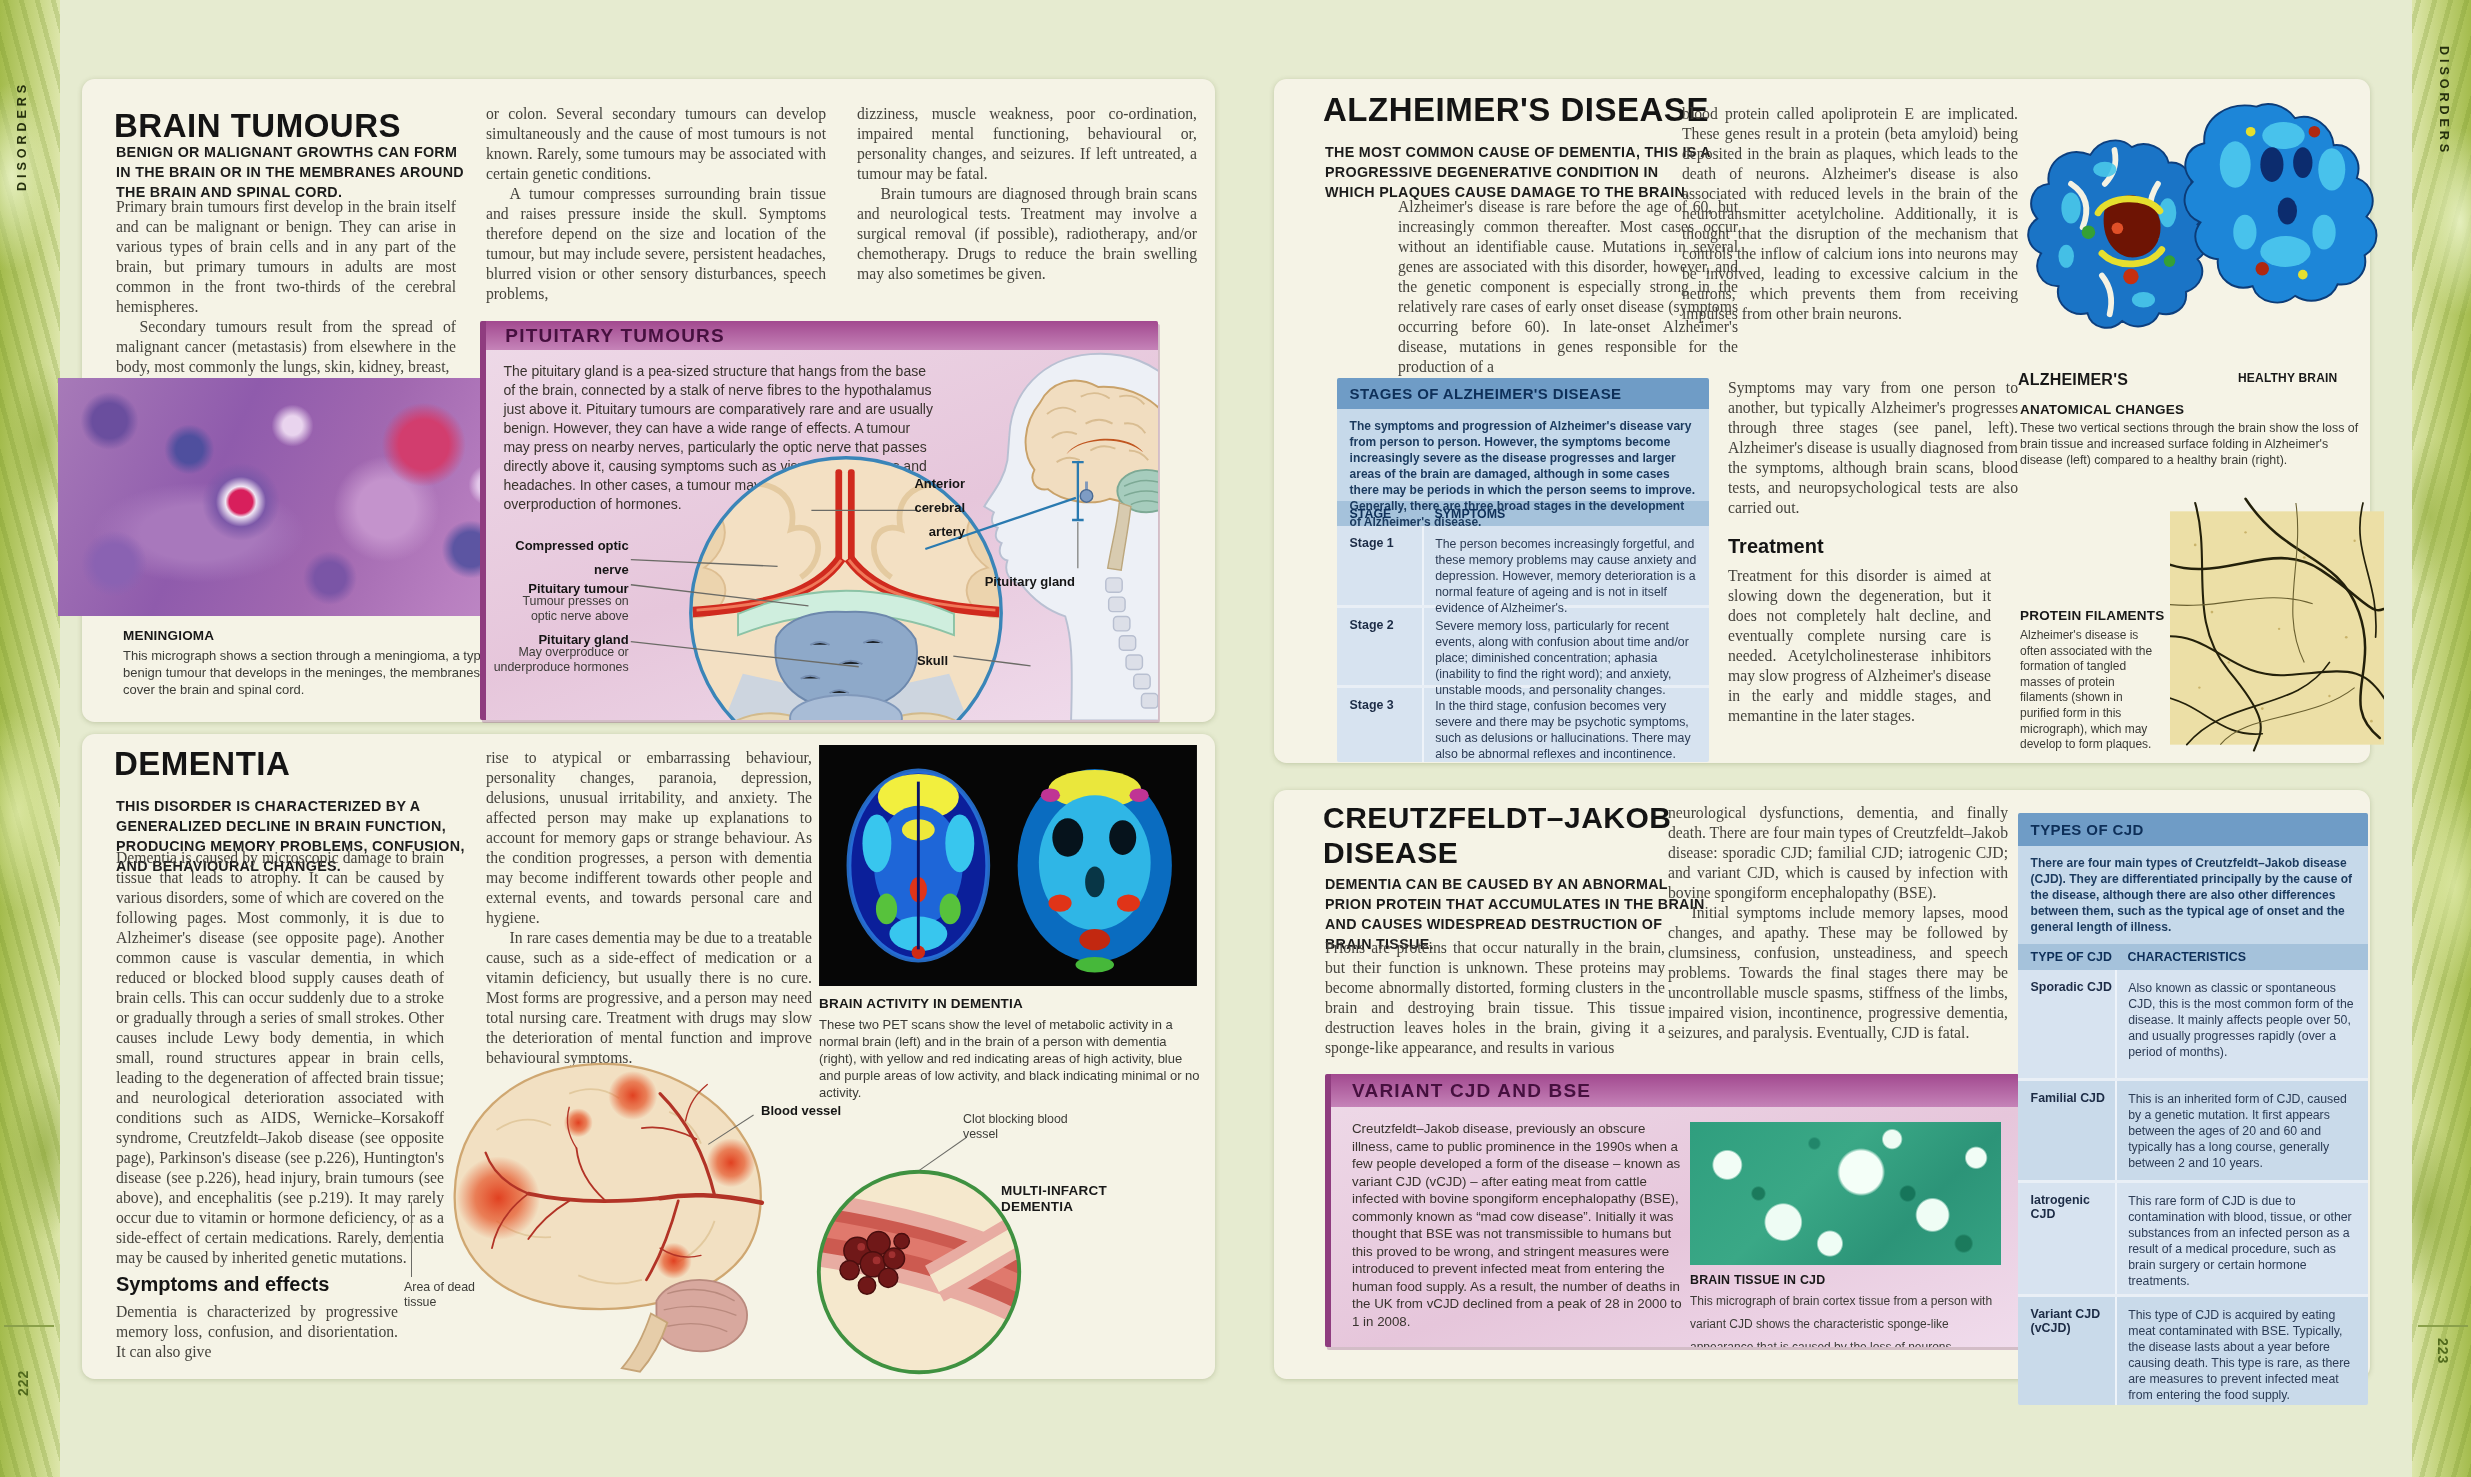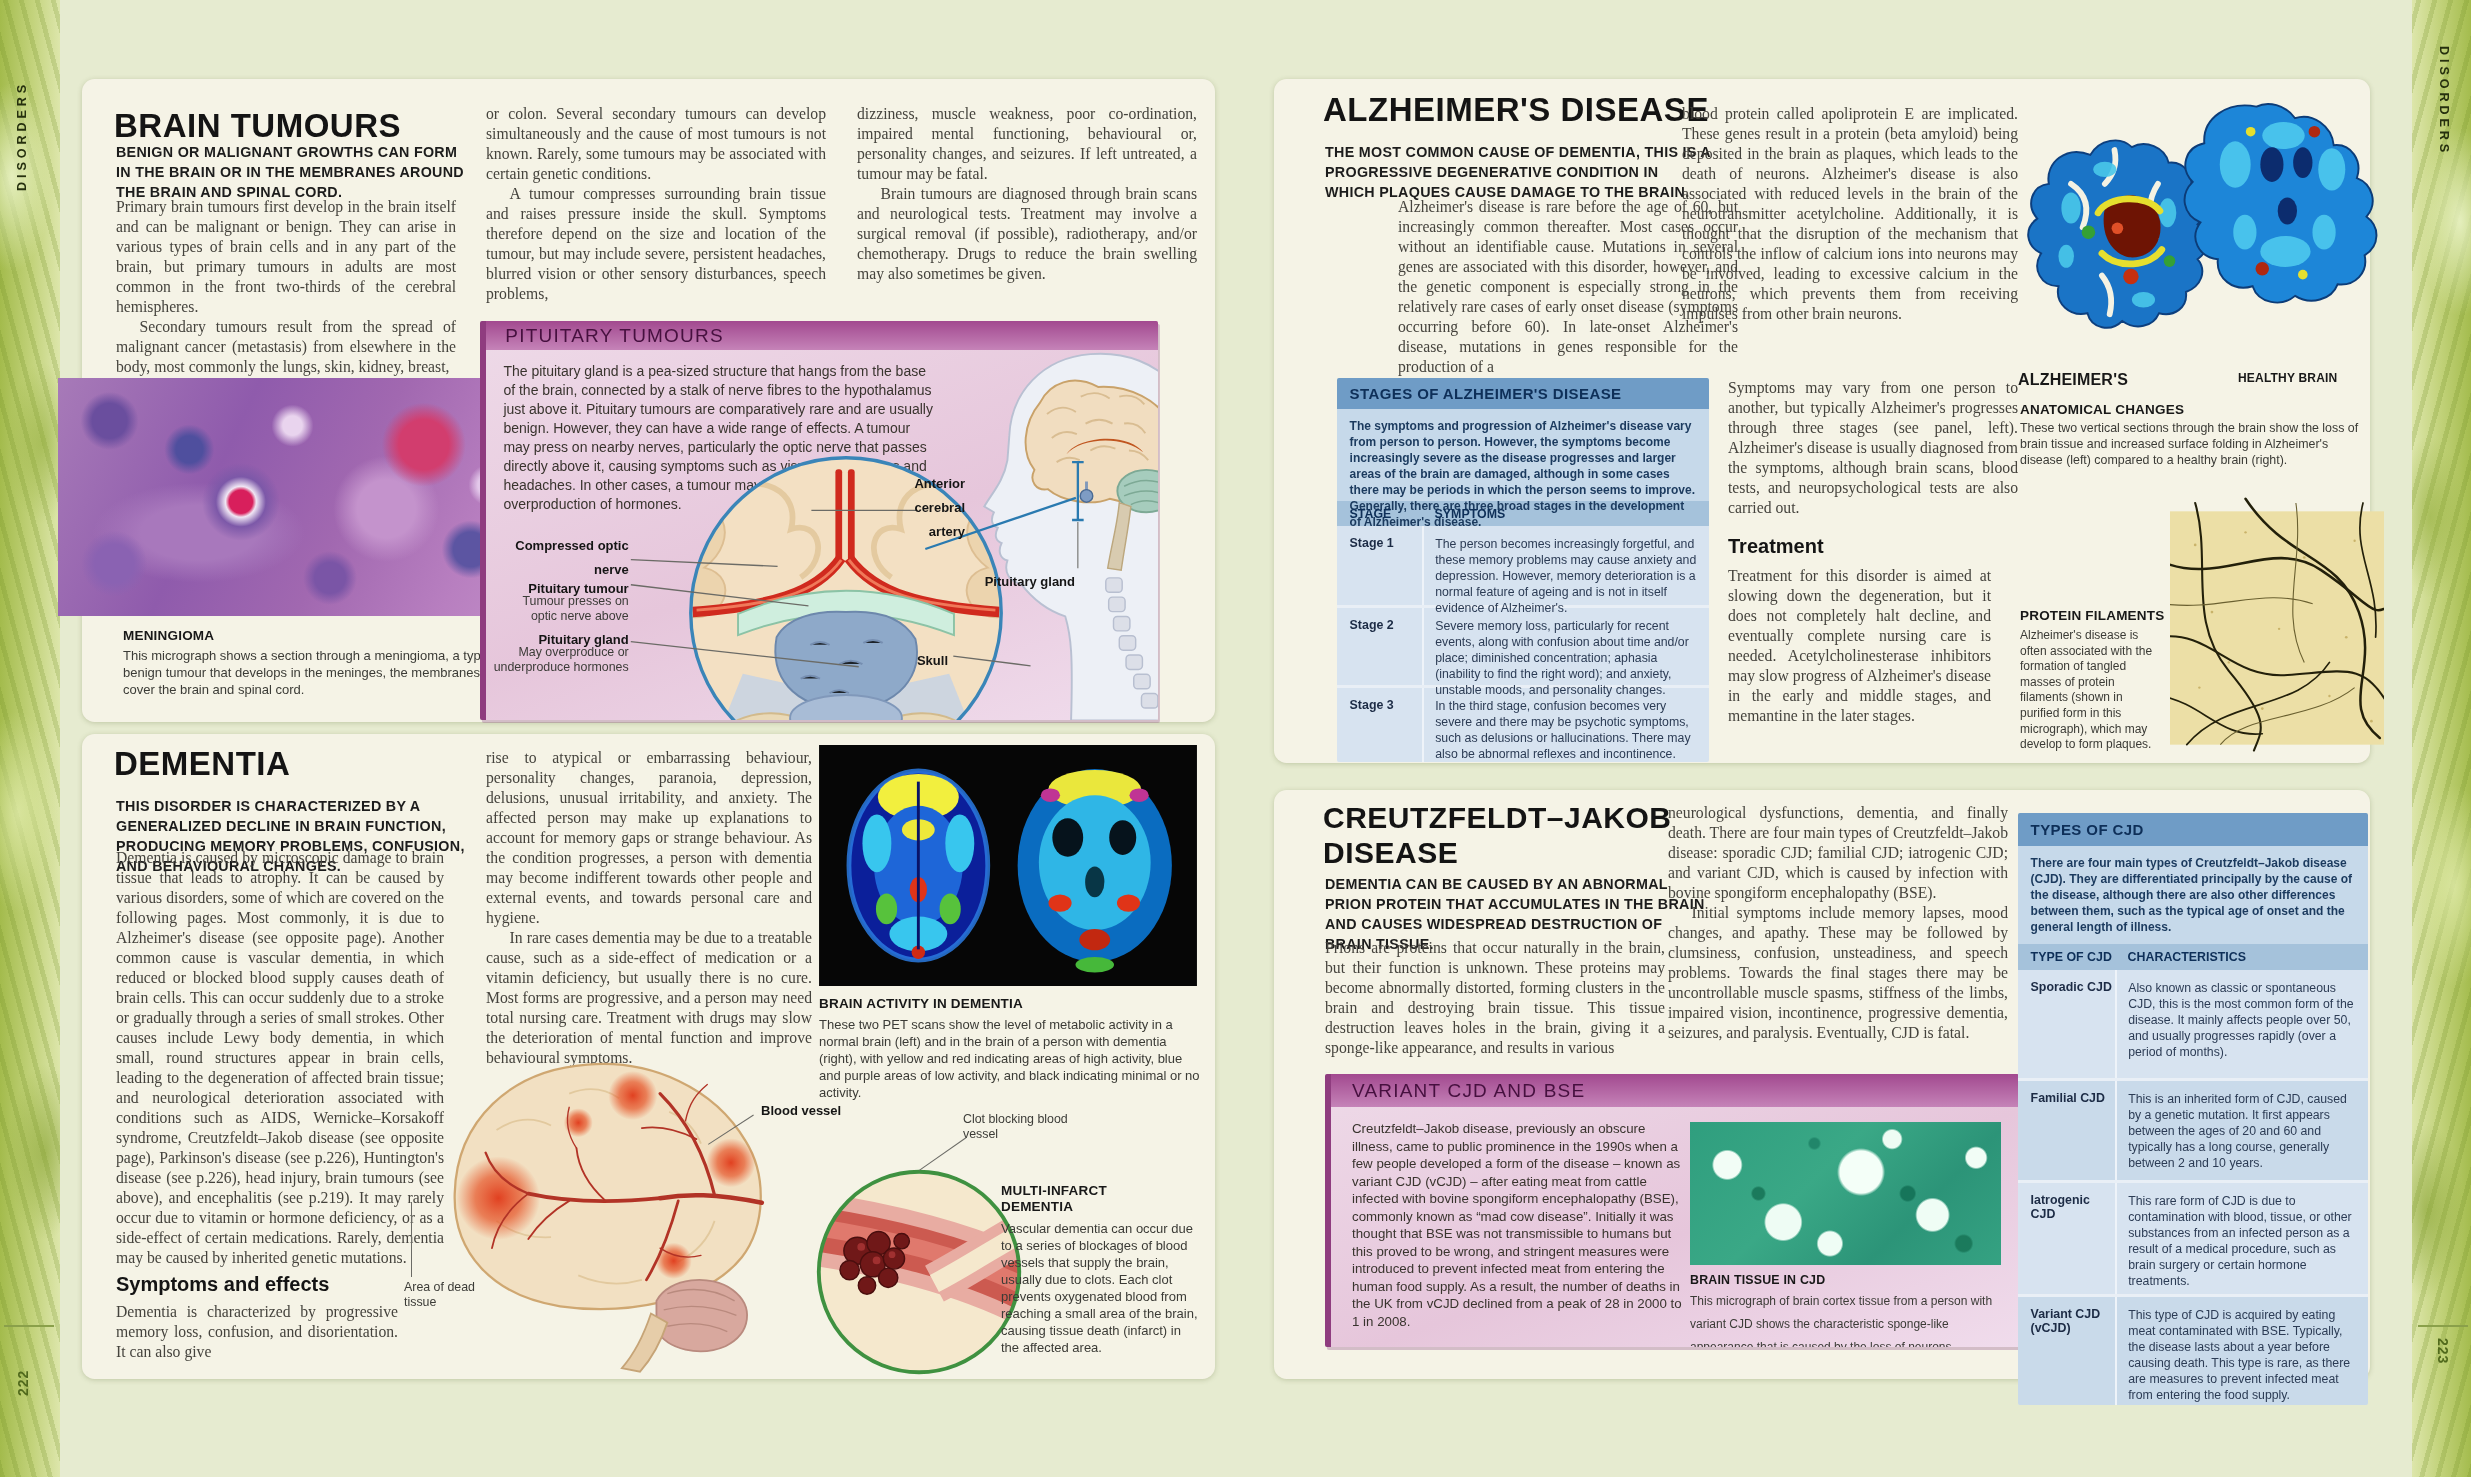--- a/index.html
+++ b/index.html
@@ -39,21 +39,21 @@
   .cap-t{font-weight:700;font-size:13.5px;color:#181818;letter-spacing:0.2px;}
   .cap{font-size:13px;line-height:17px;color:#3b3b36;}
   .lab-b{font-weight:700;font-size:13px;line-height:24px;color:#151515;}
   .lab-s{font-size:12.4px;line-height:14.5px;color:#3c3c38;}
   .line{position:absolute;background:#6b6b66;height:1.4px;transform-origin:0 0;}
   
   .pinkbox{background:linear-gradient(160deg,#eedae8,#e6c6db 55%,#f0dcec);
            border-left:6.8px solid #8f3c7f;box-shadow:1.9px 2.9px 0 rgba(150,90,140,.35);
            overflow:hidden;border-radius:1.9px;}
   .pinkbar{position:absolute;left:0;top:0;right:0;background:linear-gradient(#a2498f,#c583b8);}
-  .pinktitle{font-weight:400;font-size:19px;letter-spacing:1.2px;color:#46103f;text-align:right;}
+  .pinktitle{font-weight:700;font-size:19px;letter-spacing:1.2px;color:#46103f;text-align:right;}
   .pinkbody{font-size:14px;line-height:19px;color:#39342e;}
   
   .tbl{overflow:hidden;border-radius:1.9px;}
   .tbl-bar{background:#6f9cc6;font-weight:700;font-size:15px;letter-spacing:0.4px;color:#0e2f58;
            display:flex;align-items:center;padding:0 12.6px;}
   .tbl-intro{background:#c6d9ea;font-weight:700;font-size:12px;line-height:16px;color:#1b3a5e;padding:8.7px 12.6px;}
   .tbl-colhead{background:#a5c2db;display:flex;font-weight:700;font-size:12.4px;color:#0e2f58;align-items:center;}
   .tbl-row{display:flex;background:#d7e3f0;}
   .tbl-row.alt{background:#c9daea;}
   .tbl-lab{font-weight:700;font-size:12.4px;color:#1c2b45;padding:9.7px 0 0 12.6px;flex:0 0 auto;}
@@ -340,21 +340,20 @@
           <circle cx="68" cy="98" r="4"></circle>
           <circle cx="84" cy="92" r="3.5"></circle>
         </g>
     </g>
     <circle cx="112" cy="110" r="104" fill="none" stroke="#3f9140" stroke-width="4"></circle>
   </svg>
   <div class="abs lab-s" style="left:963px;top:1112px;width:116px">Clot blocking blood vessel</div>
   <div class="line" style="left:919px;top:1170px;width:57px;transform:rotate(-35deg)"></div>
 
   <div class="abs cap-t" style="left:1001px;top:1183px;width:164px;line-height:16.4px">MULTI-INFARCT DEMENTIA</div>
-  <div class="abs cap" style="left:1001px;top:1220px;width:199px">Vascular dementia can occur due to a series of blockages of blood vessels that supply the brain, usually due to clots. Each clot prevents oxygenated blood from reaching a small area of the brain, causing tissue death (infarct) in the affected area.</div>
 
   <div class="abs h1" style="left:1323px;top:91px">ALZHEIMER'S DISEASE</div>
   <div class="abs stand" style="left:1325px;top:142px;width:386px">THE MOST COMMON CAUSE OF DEMENTIA, THIS IS A PROGRESSIVE DEGENERATIVE CONDITION IN WHICH PLAQUES CAUSE DAMAGE TO THE BRAIN.</div>
   <div class="abs body" style="left:1398px;top:197px;width:340px">
     <p>Alzheimer's disease is rare before the age of 60, but increasingly common thereafter. Most cases occur without an identifiable cause. Mutations in several genes are associated with this disorder, however, and the genetic component is especially strong in the relatively rare cases of early onset disease (symptoms occurring before 60). In late-onset Alzheimer's disease, mutations in genes responsible for the production of a</p>
   </div>
   <div class="abs body" style="left:1682px;top:104px;width:336px">
     <p>blood protein called apoliprotein E are implicated. These genes result in a protein (beta amyloid) being deposited in the brain as plaques, which leads to the death of neurons. Alzheimer's disease is also associated with reduced levels in the brain of the neurotransmitter acetylcholine. Additionally, it is thought that the disruption of the mechanism that controls the inflow of calcium ions into neurons may be involved, leading to excessive calcium in the neurons, which prevents them from receiving impulses from other brain neurons.</p>
   </div>
   <div class="abs body" style="left:1728px;top:378px;width:290px">

